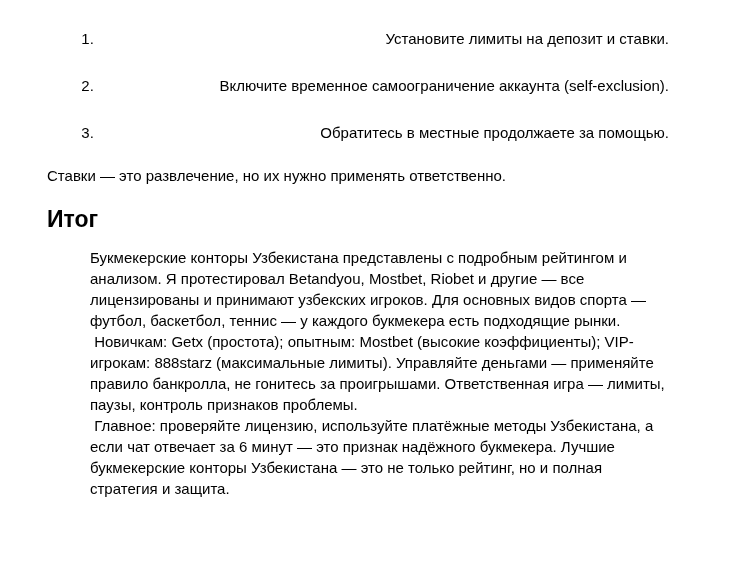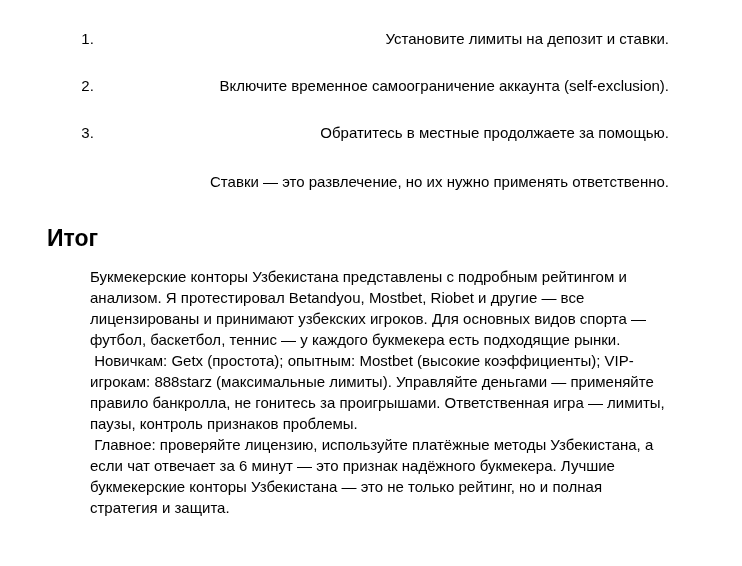--- a/index.html
+++ b/index.html
@@ -31,25 +31,24 @@
   }
   .measures li {
     margin: 0;
     padding-left: 6px;
     text-align: right;
   }
   .measures li + li {
     margin-top: 26px;
   }
   .note {
-    margin-top: 28px;
-    text-align: right;
+    margin-top: 22px;
   }
   .heading {
-    margin: 32px 0 0 0;
+    margin: 19px 0 0 0;
     font-size: 23px;
     line-height: 28px;
     font-weight: 700;
   }
   .summary {
     margin-top: 14px;
     margin-left: 43px;
   }
   .summary-seg {
     white-space: pre-wrap;

